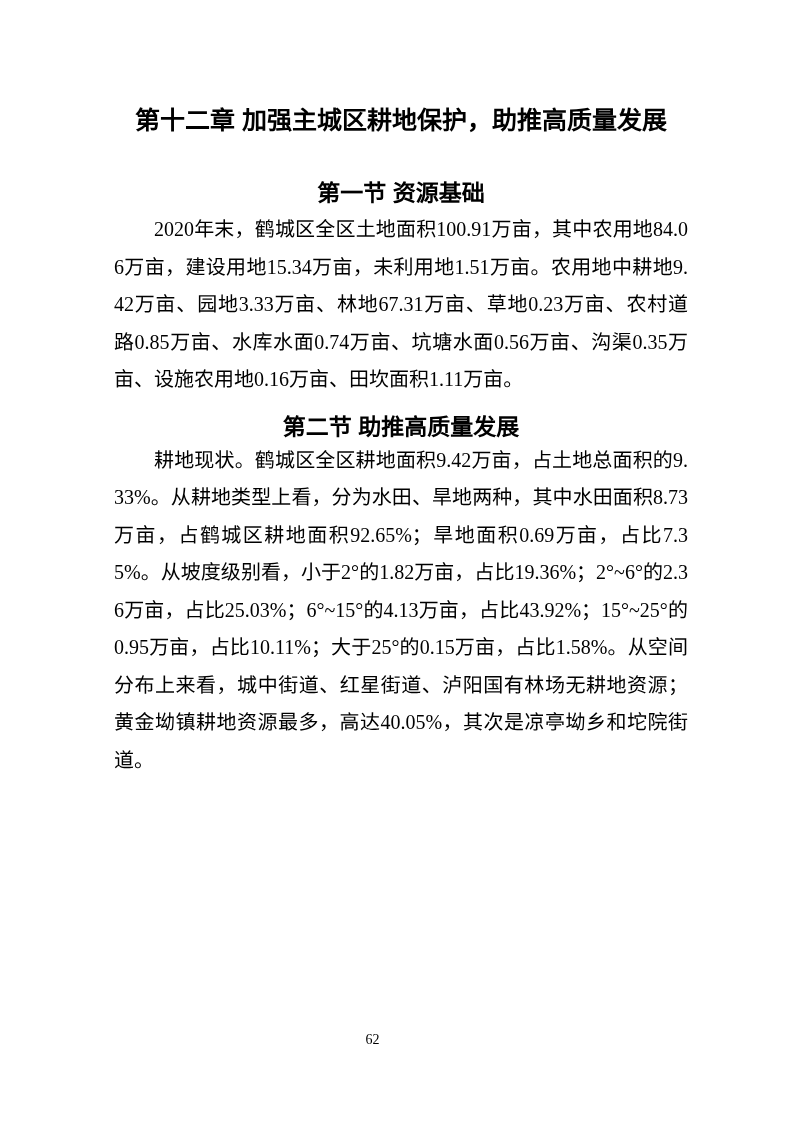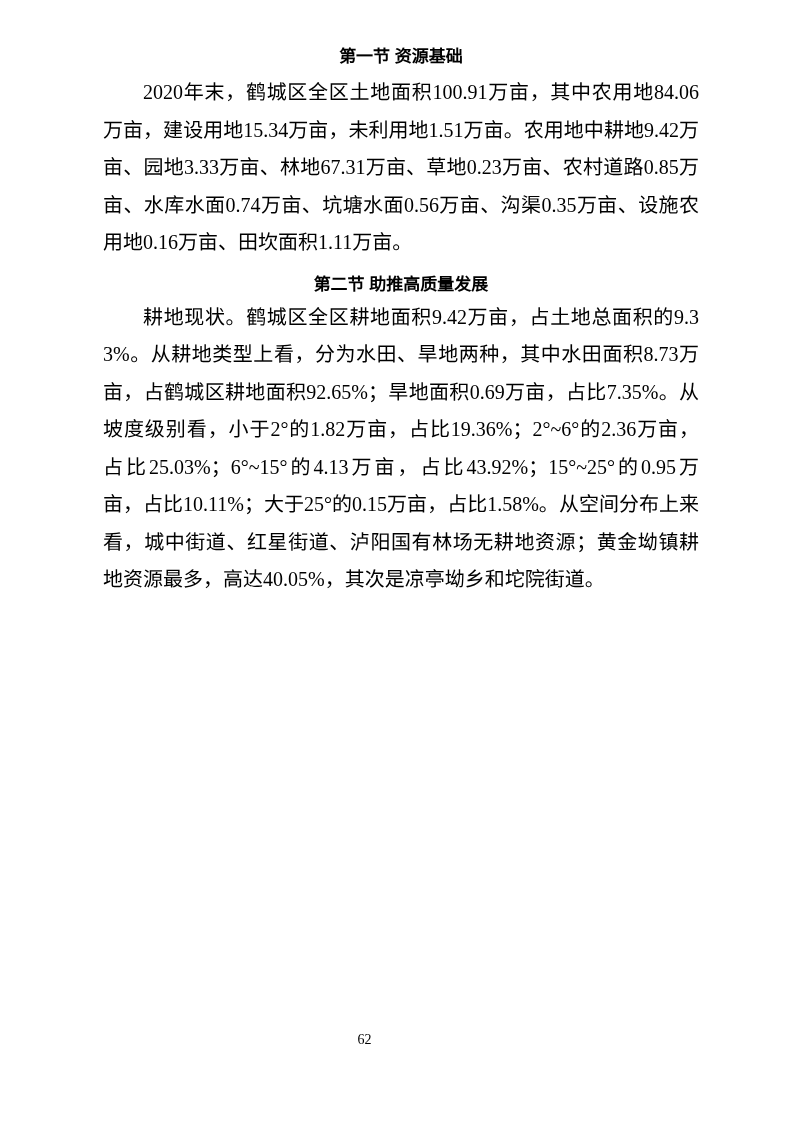--- a/index.html
+++ b/index.html
@@ -28,57 +28,58 @@
     font-weight: bold;
     font-size: 25px;
     line-height: 33px;
     text-align: center;
     white-space: nowrap;
   }
   .section-heading {
     margin: 0;
     font-family: "Liberation Sans", "DejaVu Sans", sans-serif;
     font-weight: bold;
-    font-size: 17px;
+    font-size: 23px;
     line-height: 27px;
     text-align: center;
   }
   .sec1 .section-heading { margin-top: 43px; }
   .sec2 .section-heading { margin-top: 9px; }
   .sec3 .section-heading { margin-top: 11px; }
   .body-para {
-    margin: 4px;
+    margin: 15px;
     font-size: 20px;
     line-height: 37.5px;
     text-align: justify;
     text-indent: 2em;
     word-break: break-all;
   }
   .sec1 .body-para { margin-top: 4px; }
   .sec2 .body-para { margin-top: 8px; }
   .sec3 .body-para { margin-top: 1px; }
   .bold-lead {
     font-weight: normal;
   }
   .page-number {
     position: absolute;
-    left: 4px;
+    left: 12px;
     top: 1031px;
     width: 721px;
     text-align: center;
     font-size: 14px;
     line-height: 18px;
   }
 </style>
 </head>
 <body>
 
 <div class="page">
   <div class="content">
 
+    <h1 class="chapter-title">第十二章 加强主城区耕地保护，助推高质量发展</h1>
 
     <section class="sec1">
       <h2 class="section-heading">第一节 资源基础</h2>
       <p class="body-para">2020年末，鹤城区全区土地面积100.91万亩，其中农用地84.06万亩，建设用地15.34万亩，未利用地1.51万亩。农用地中耕地9.42万亩、园地3.33万亩、林地67.31万亩、草地0.23万亩、农村道路0.85万亩、水库水面0.74万亩、坑塘水面0.56万亩、沟渠0.35万亩、设施农用地0.16万亩、田坎面积1.11万亩。</p>
     </section>
 
     <section class="sec2">
       <h2 class="section-heading">第二节 助推高质量发展</h2>
     </section>
 

